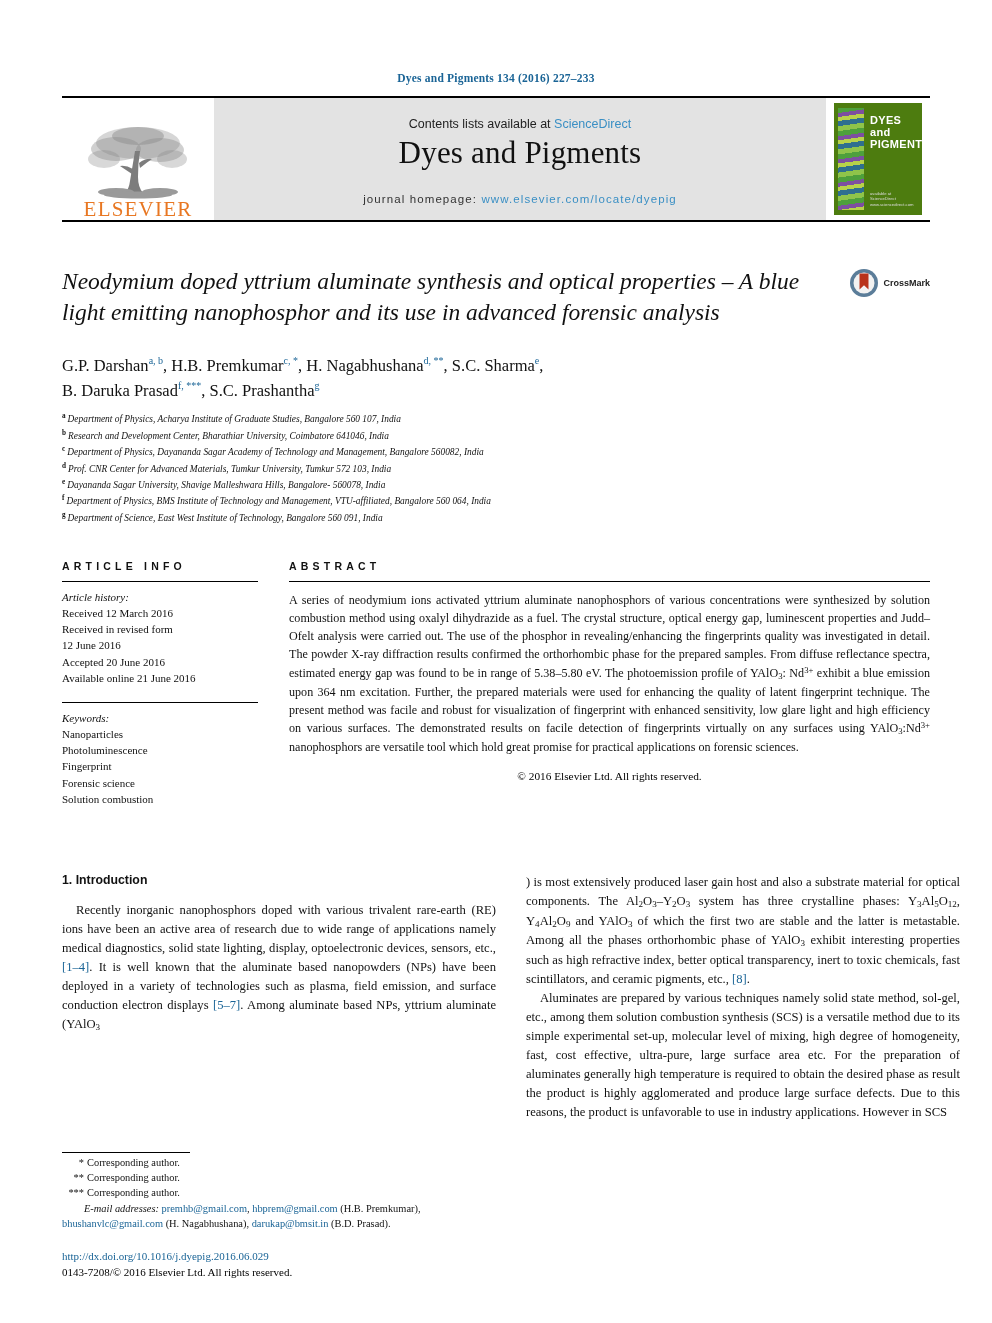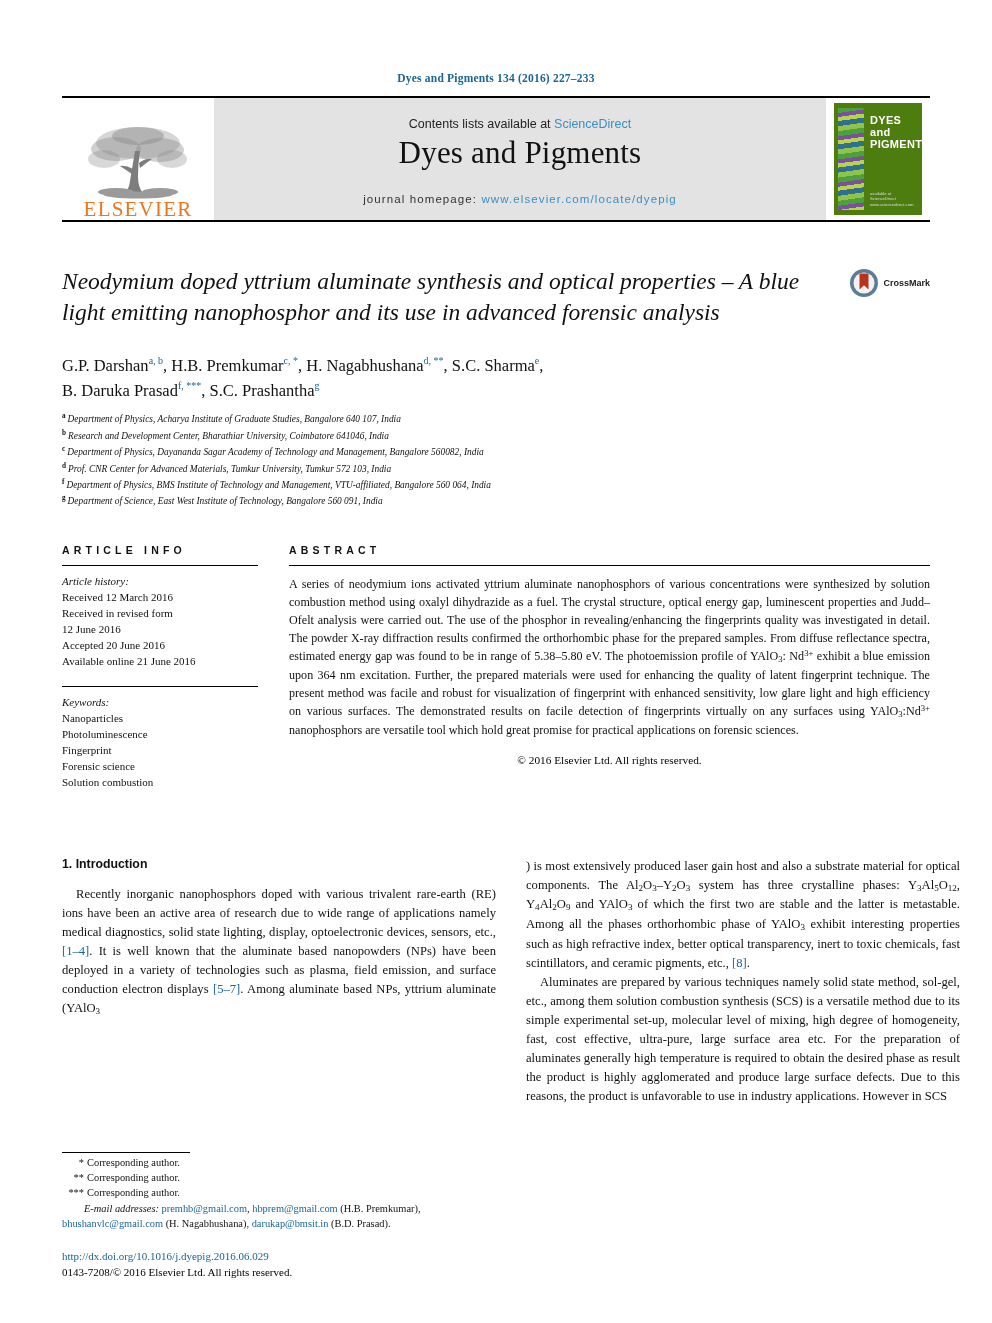--- a/index.html
+++ b/index.html
@@ -411,24 +411,25 @@
       <span class="crossmark-label">CrossMark</span>
     </div>
   </div>
 
   <div class="authors">
     <span>G.P. Darshan</span><sup>a, b</sup>, <span>H.B. Premkumar</span><sup>c, *</sup>, <span>H. Nagabhushana</span><sup>d, **</sup>, <span>S.C. Sharma</span><sup>e</sup>,<br>
     <span>B. Daruka Prasad</span><sup>f, ***</sup>, <span>S.C. Prashantha</span><sup>g</sup>
   </div>
 
   <div class="affiliations">
-    <div><span class="lbl">a</span><span>Department of Physics, Acharya Institute of Graduate Studies, Bangalore 640 107, India</span></div>
+    <div><span class="lbl">a</span><span>Department of Physics, Acharya Institute of Graduate Studies, Bangalore 560 107, India</span></div>
     <div><span class="lbl">b</span><span>Research and Development Center, Bharathiar University, Coimbatore 641046, India</span></div>
     <div><span class="lbl">c</span><span>Department of Physics, Dayananda Sagar Academy of Technology and Management, Bangalore 560082, India</span></div>
     <div><span class="lbl">d</span><span>Prof. CNR Center for Advanced Materials, Tumkur University, Tumkur 572 103, India</span></div>
+    <div><span class="lbl">e</span><span>Dayananda Sagar University, Shavige Malleshwara Hills, Bangalore- 560078, India</span></div>
     <div><span class="lbl">f</span><span>Department of Physics, BMS Institute of Technology and Management, VTU-affiliated, Bangalore 560 064, India</span></div>
     <div><span class="lbl">g</span><span>Department of Science, East West Institute of Technology, Bangalore 560 091, India</span></div>
   </div>
 
   <div class="info-abstract">
 
     <div class="col-info">
       <div class="sec-head">ARTICLE INFO</div>
       <div class="hr-thick"></div>
       <div class="info-body">

